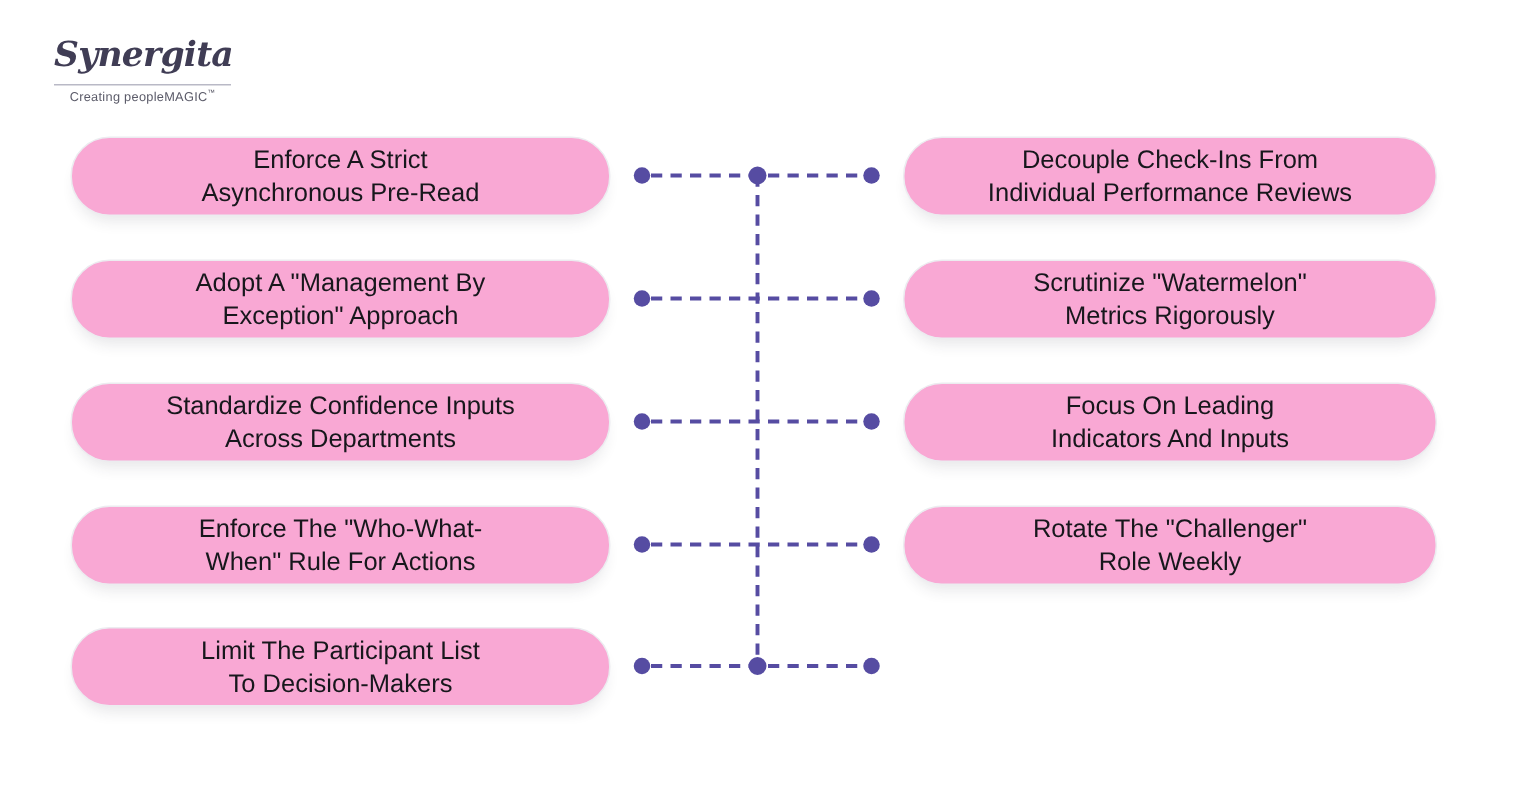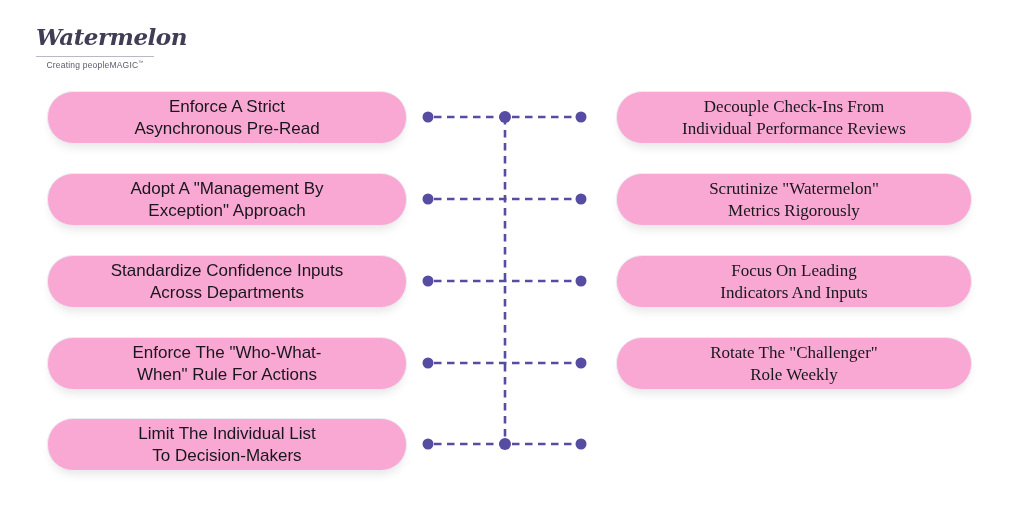--- a/index.html
+++ b/index.html
@@ -66,21 +66,21 @@
     text-align: center;
   }
   .node .label {
     font-size: 17px;
     font-weight: 500;
     line-height: 22px;
     color: #17171c;
     white-space: pre-line;
   }
   .col-left  { left: 47px;  width: 360px; }
-  .col-right { left: 616px; width: 356px; font-family: Liberation Serif, serif; }
+  .col-right { left: 602px; width: 356px; }
   .row-0 { top: 91px; }
   .row-1 { top: 173px; }
   .row-2 { top: 255px; }
   .row-3 { top: 337px; }
   .row-4 { top: 418px; }
 
   
   .connectors {
     position: absolute;
     top: 0; left: 0;
@@ -89,21 +89,21 @@
     pointer-events: none;
   }
 </style>
 </head>
 <body>
 
 <div class="canvas">
 
   <div class="logo">
     <div class="logo-row">
-      <span class="logo-wordmark">Watermelon</span>
+      <span class="logo-wordmark">Synergita</span>
       <svg class="logo-swirl" viewBox="0 0 32 40">
         <defs>
           <linearGradient id="lg" x1="0" y1="0" x2="1" y2="1">
             <stop offset="0" stop-color="#b469d6"></stop>
             <stop offset="1" stop-color="#6f2c96"></stop>
           </linearGradient>
         </defs>
         <path d="M17 10 C 26 12, 30 21, 25 29 C 20 37, 8 36, 5 28 C 2.5 21, 8 14.5, 14.5 16 C 20 17.5, 21 24, 16.5 26.5" fill="none" stroke="url(#lg)" stroke-width="4.4" stroke-linecap="round"></path>
         <circle cx="21" cy="5.5" r="2.6" fill="#9b4ec4"></circle>
         <circle cx="26.5" cy="9" r="2" fill="#a55cce"></circle>
@@ -149,21 +149,21 @@
   </div>
   <div class="node col-left row-2">
     <span class="label">Standardize Confidence Inputs
 Across Departments</span>
   </div>
   <div class="node col-left row-3">
     <span class="label">Enforce The "Who-What-
 When" Rule For Actions</span>
   </div>
   <div class="node col-left row-4">
-    <span class="label">Limit The Individual List
+    <span class="label">Limit The Participant List
 To Decision-Makers</span>
   </div>
 
   <div class="node col-right row-0">
     <span class="label">Decouple Check-Ins From
 Individual Performance Reviews</span>
   </div>
   <div class="node col-right row-1">
     <span class="label">Scrutinize "Watermelon"
 Metrics Rigorously</span>

